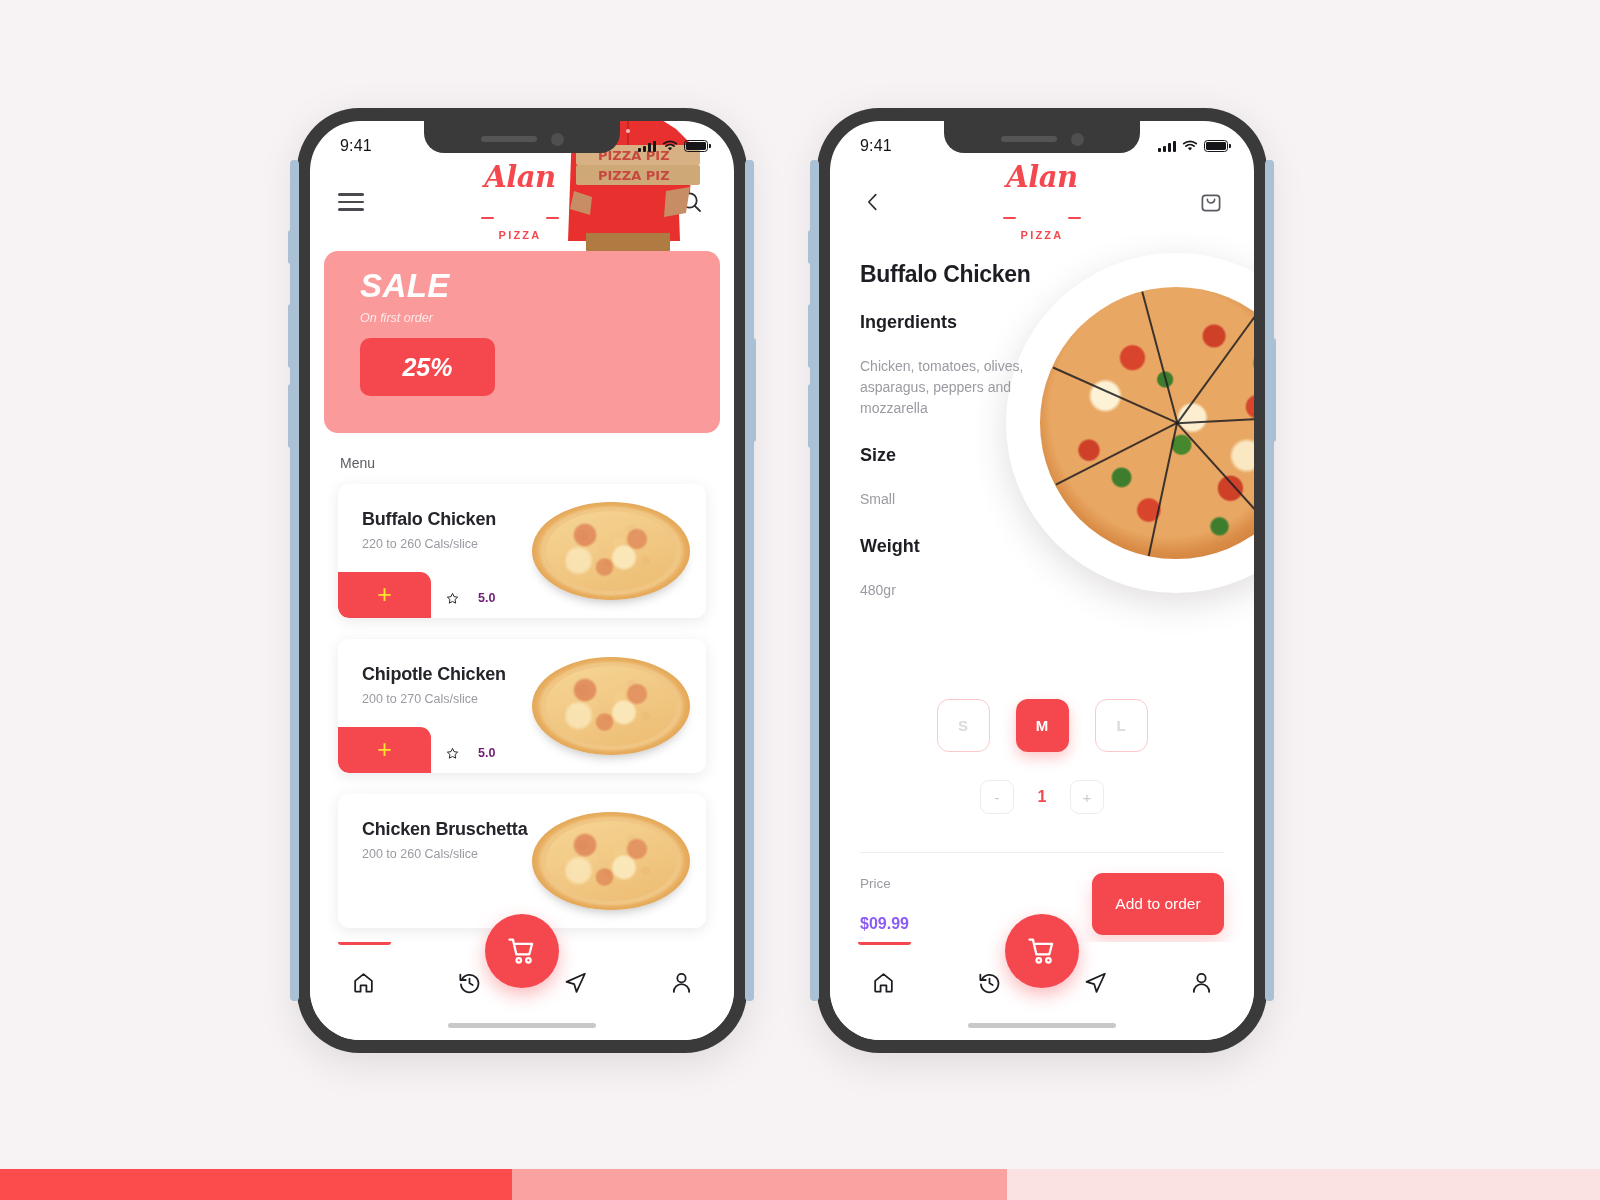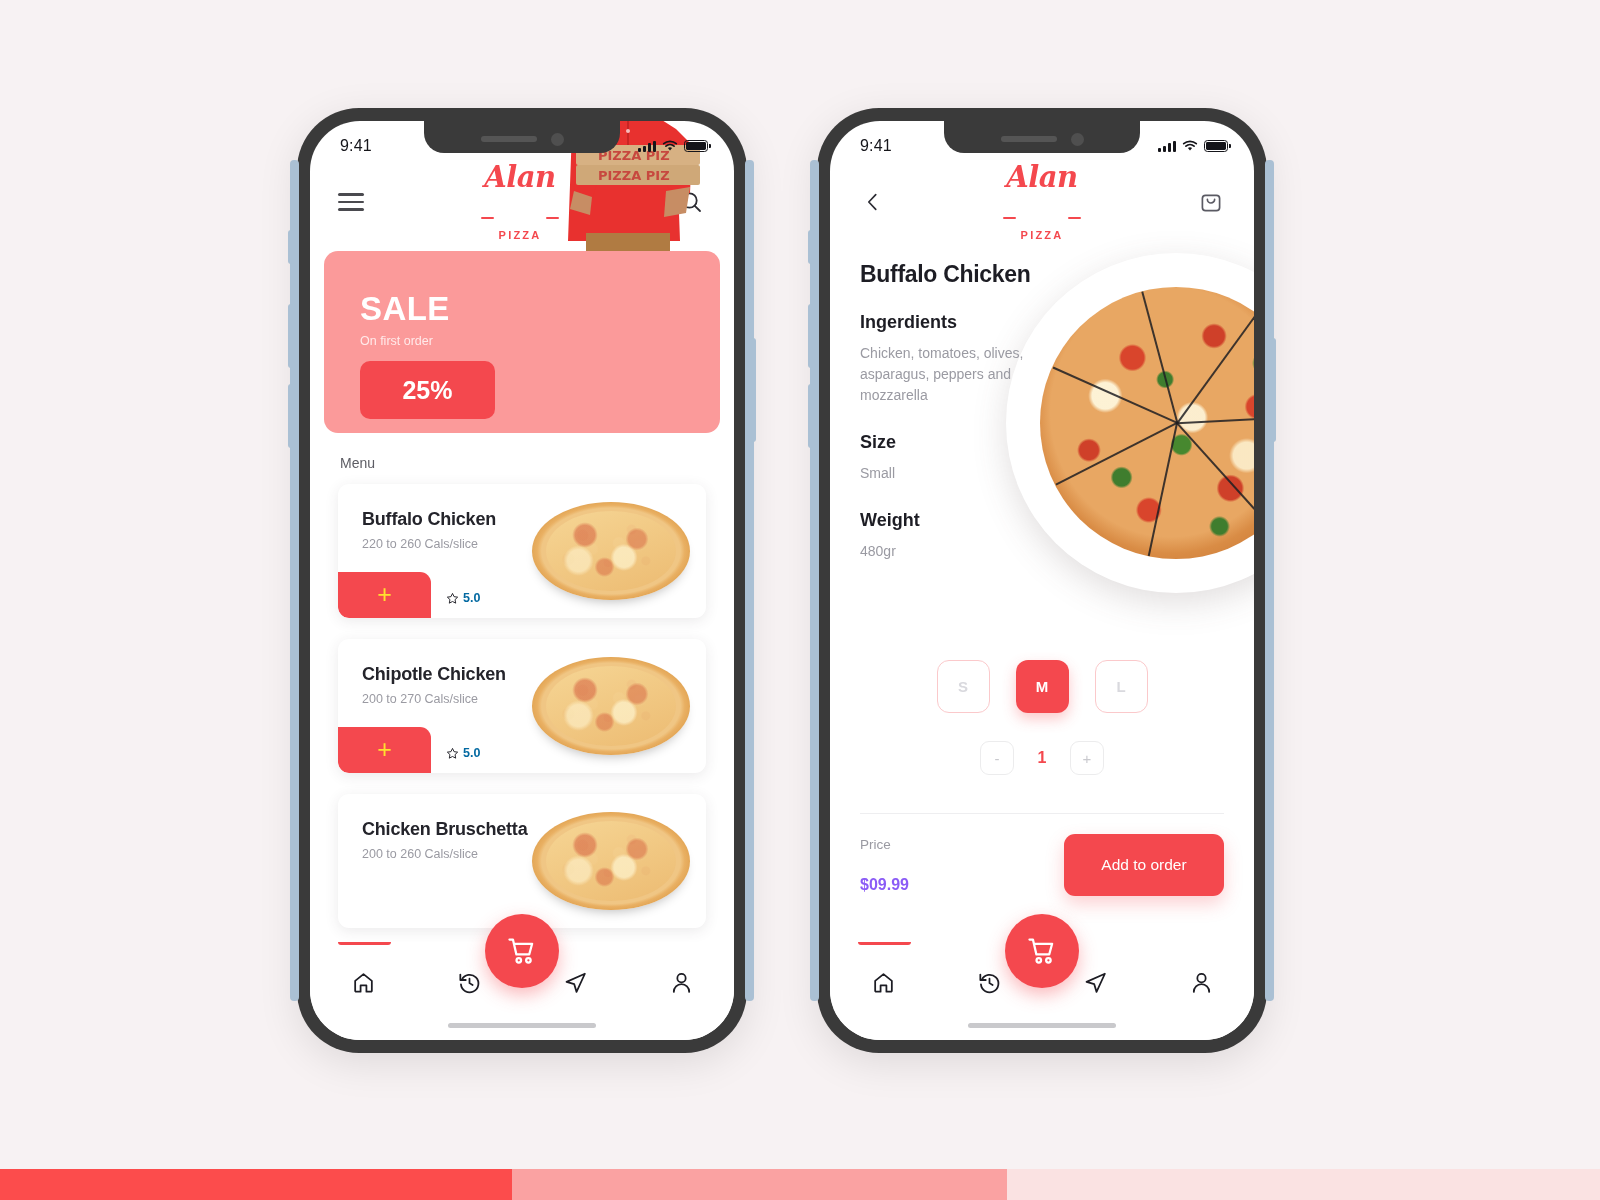--- a/index.html
+++ b/index.html
@@ -114,21 +114,21 @@
   
   .banner-wrap { position:relative; margin:12px 14px 0 14px; height:0; }
   .hero-person {
     position:absolute; right:6px; bottom:0; width:174px; height:232px;
     z-index:3; pointer-events:none;
   }
   .banner {
     position:relative; margin:0 14px; height:182px;
     background:#fb9a9a; border-radius:14px; overflow:hidden;
   }
-  .banner-copy { position:absolute; left:36px; top:41px; z-index:4; }
+  .banner-copy { position:absolute; left:36px; top:18px; z-index:4;font-style:italic; }
   .banner-copy .sale {
     font-size:33px; font-weight:700; color:#fff; letter-spacing:0.4px; line-height:1;
   }
   .banner-copy .sub { font-size:12.5px; color:#ffeaea; margin-top:9px; }
   .pct-btn {
     margin-top:13px; width:135px; height:58px; background:#f4484e;
     border-radius:10px; display:flex; align-items:center; justify-content:center;
     color:#fff; font-size:25px; font-weight:700; cursor:pointer;
   }
 
@@ -149,22 +149,22 @@
     font-size:12.5px; color:#9a9aa2;
   }
   .add-btn {
     position:absolute; left:0; bottom:0; width:93px; height:46px;
     background:#f4484e; border-radius:0 11px 0 11px;
     display:flex; align-items:center; justify-content:center; cursor:pointer;
   }
   .add-btn .plus { color:#ffe02e; font-size:25px; font-weight:300; line-height:1; margin-top:-2px; }
   .rating {
     position:absolute; left:108px; bottom:13px;
-    font-size:12.5px; font-weight:700; color:#0369a1;
-    display:flex; align-items:center; gap:4px;
+    font-size:12.5px; font-weight:700; color:#701a75;
+    display:flex; align-items:center; gap:19px;
   }
 
   
   .pizza-sm {
     position:absolute; right:16px; top:18px; width:158px; height:98px;
   }
   .pizza-sm .disc {
     position:absolute; inset:0;
     border-radius:50%;
     background:
@@ -193,21 +193,21 @@
 
   
   .detail-title {
     margin:22px 0 0 30px; font-size:23px; font-weight:700; color:#1d1d24;
     letter-spacing:-0.3px;
   }
   .detail-body { padding:0 30px; position:relative; z-index:5; }
   .field { margin-top:26px; }
   .field.first { margin-top:24px; }
   .field .lab { font-size:18px; font-weight:700; color:#1d1d24; }
-  .field .val { font-size:14px; color:#9a9aa2; margin-top:10px; line-height:1.5; max-width:200px; }
+  .field .val { font-size:14px; color:#9a9aa2; margin-top:23px; line-height:1.5; max-width:200px; }
 
   .hero-pizza {
     position:absolute; right:-92px; top:132px;
     width:340px; height:340px; z-index:1;
   }
   .plate {
     position:absolute; inset:0; border-radius:50%;
     background:#ffffff;
     box-shadow:0 10px 34px rgba(90,70,70,0.18);
   }
@@ -262,21 +262,21 @@
   .divider { margin:38px 30px 0 30px; height:1px; background:#eeeef0; }
 
   .checkout {
     display:flex; align-items:center; justify-content:space-between;
     padding:20px 30px 0 30px;
     gap:16px;
   }
   .price-lab { font-size:13.5px; color:#9a9aa2; }
   .price-val { font-size:16px; font-weight:700; color:#8b5cf6; margin-top:24px; }
   .order-btn {
-    width:160px; height:62px; background:#f4484e; border-radius:11px;
+    width:132px; height:62px; background:#f4484e; border-radius:11px;
     display:flex; align-items:center; justify-content:center;
     color:#fff; font-size:15.5px; cursor:pointer;
     box-shadow:0 8px 18px rgba(244,72,78,0.25);
   }
 
   
   .tabbar {
     position:absolute; left:0; right:0; bottom:0; height:98px;
     background:#fff; z-index:20;
     display:flex; align-items:flex-start; justify-content:space-around;

